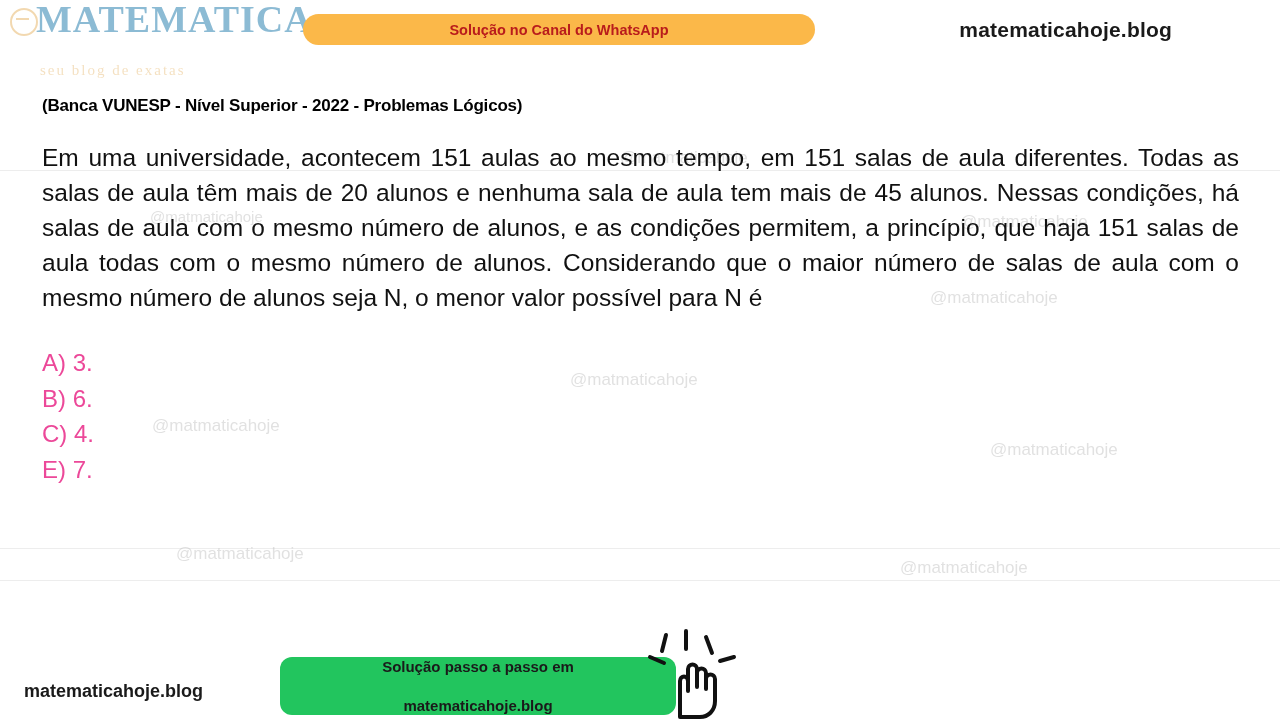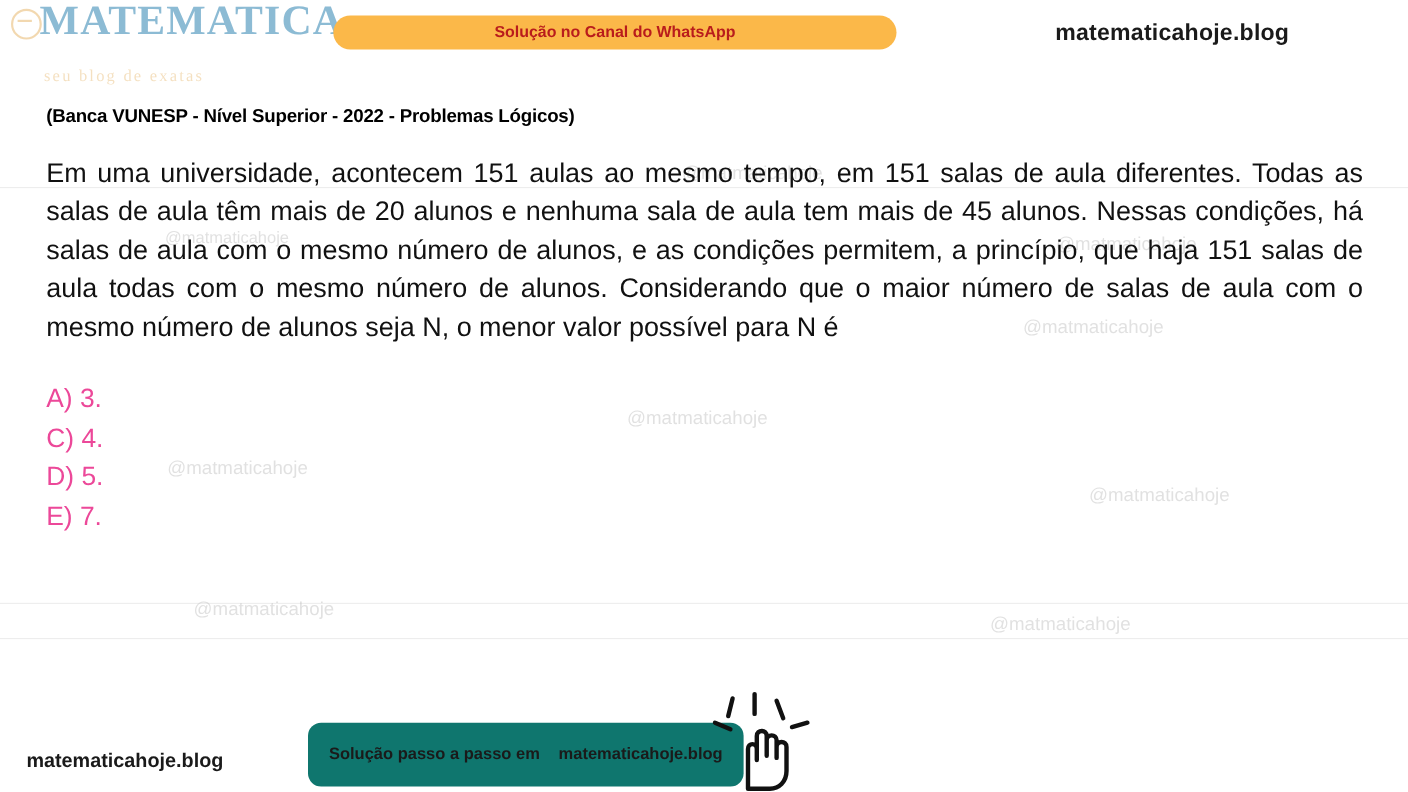--- a/index.html
+++ b/index.html
@@ -169,24 +169,24 @@
     font-size: 18px;
     font-weight: bold;
     color: #1a1a1a;
   }
   .footer-pill {
     position: absolute;
     left: 280px;
     bottom: 5px;
     width: 396px;
     height: 58px;
-    background: #0f766e;
+    background: #22c55e;
     border-radius: 12px;
     display: flex;
-    flex-direction: row;
+    flex-direction: column;
     align-items: center;
     justify-content: center;
     color: #1a1a1a;
     font-size: 15px;
     font-weight: bold;
     line-height: 22px;
     cursor: pointer;
     gap: 17px;
   }
   .cursor-icon {
@@ -227,22 +227,22 @@
   </div>
 
   <div class="site-name-top">matematicahoje.blog</div>
 </div>
 
 <div class="content">
   <h1 class="q-title">(Banca VUNESP - Nível Superior - 2022 - Problemas Lógicos)</h1>
   <p class="q-statement">Em uma universidade, acontecem 151 aulas ao mesmo tempo, em 151 salas de aula diferentes. Todas as salas de aula têm mais de 20 alunos e nenhuma sala de aula tem mais de 45 alunos. Nessas condições, há salas de aula com o mesmo número de alunos, e as condições permitem, a princípio, que haja 151 salas de aula todas com o mesmo número de alunos. Considerando que o maior número de salas de aula com o mesmo número de alunos seja N, o menor valor possível para N é</p>
   <div class="alternatives">
     <div class="alt">A) 3.</div>
+    <div class="alt">B) 6.</div>
     <div class="alt">C) 4.</div>
-    <div class="alt">D) 5.</div>
     <div class="alt">E) 7.</div>
   </div>
 </div>
 
 <div class="footer">
   <div class="footer-site">matematicahoje.blog</div>
 
   <div class="footer-pill">
     <span>Solução passo a passo em</span>
     <span>matematicahoje.blog</span>

